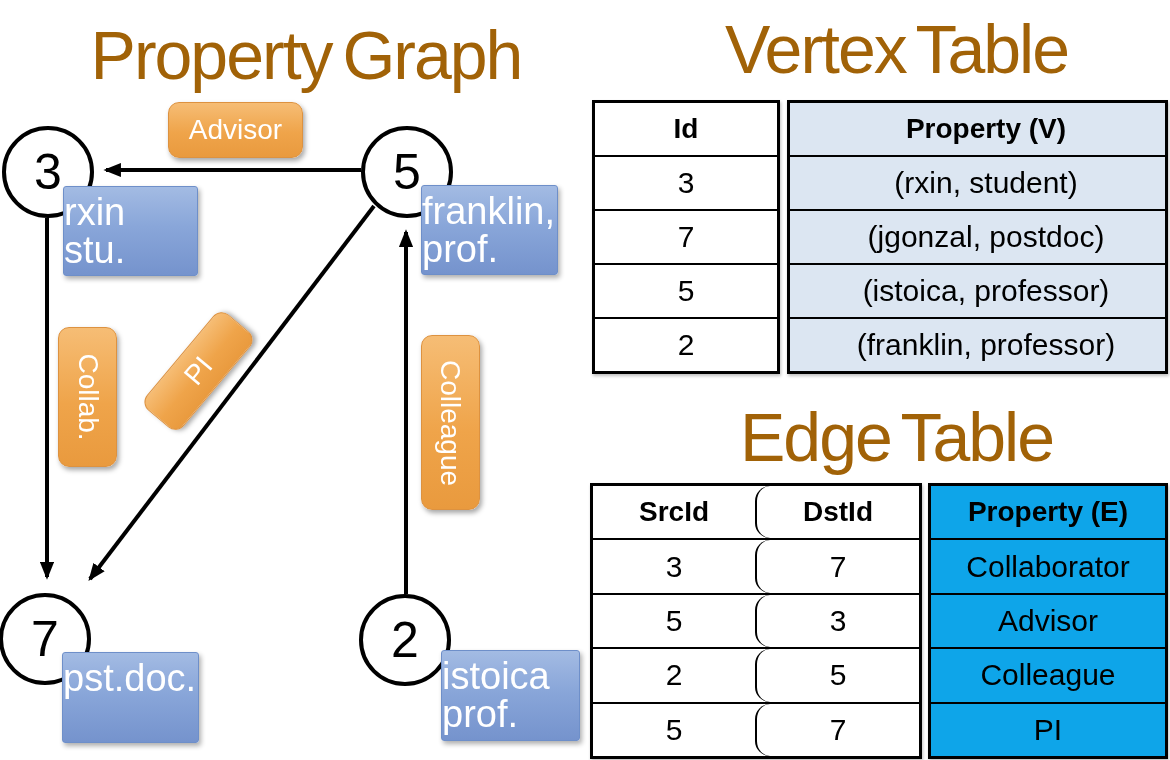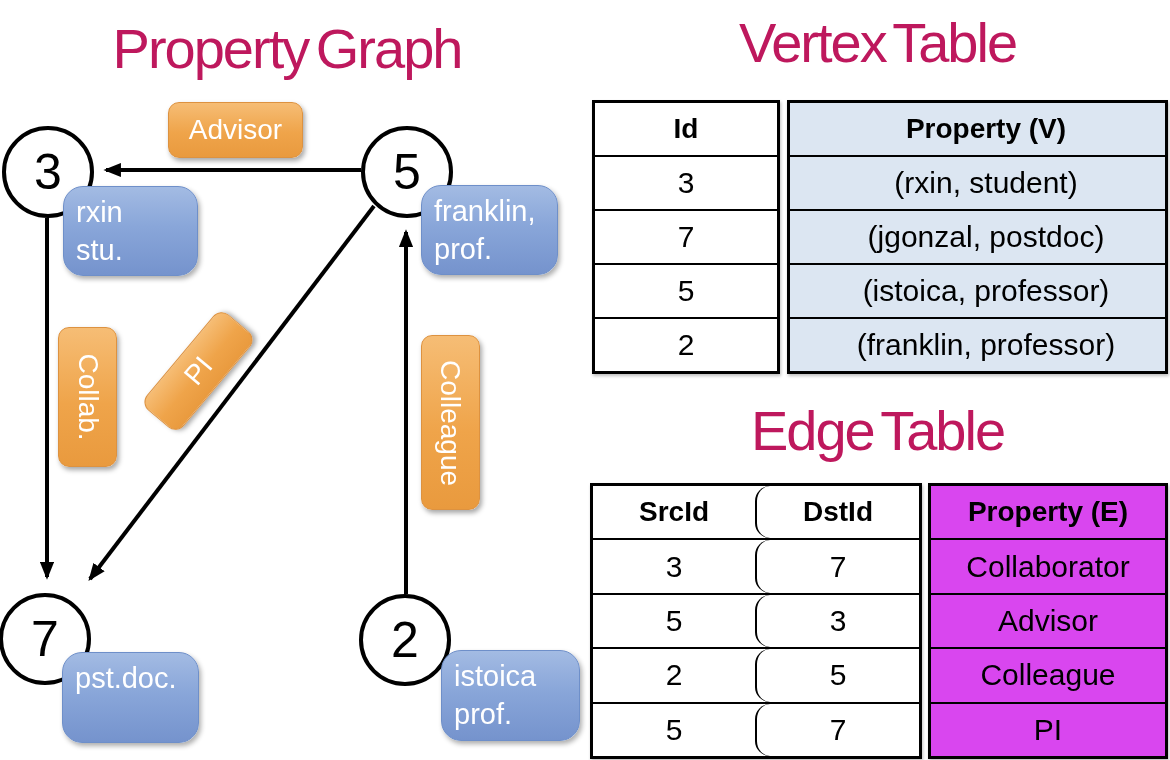--- a/index.html
+++ b/index.html
@@ -4,22 +4,22 @@
 <style>
   html,body{margin:0;padding:0;}
   body{
     width:1170px;height:760px;position:relative;overflow:hidden;
     background:#ffffff;
     font-family:"Liberation Sans", sans-serif;
     color:#000;
   }
   .title{
     position:absolute;text-align:center;
-    font-size:56px;letter-spacing:-2px;word-spacing:-6px;
-    color:#be185d;white-space:nowrap;
+    font-size:68px;letter-spacing:-2px;word-spacing:-6px;
+    color:#a16207;white-space:nowrap;padding-left:19px;
   }
   #pg-title{left:0;top:16px;width:574px;}
   #vt-title{left:585px;top:10px;width:585px;}
   #et-title{left:585px;top:398px;width:585px;}
 
   
   .node{
     position:absolute;width:92px;height:92px;border-radius:50%;
     background:#fff;border:4px solid #000;box-sizing:border-box;
     display:flex;align-items:center;justify-content:center;
@@ -36,26 +36,26 @@
     box-sizing:border-box;
   }
   .elabel .vtext{transform:rotate(90deg);white-space:nowrap;}
   #lbl-advisor{left:168px;top:102px;width:135px;height:56px;}
   #lbl-collab{left:58px;top:327px;width:59px;height:140px;}
   #lbl-colleague{left:421px;top:335px;width:59px;height:175px;}
   #lbl-pi{left:136px;top:347px;width:125px;height:48px;transform:rotate(-50deg);}
 
   
   .vlabel{
-    position:absolute;z-index:3;border-radius:20px;
+    position:absolute;z-index:3;border-radius:3px;
     background:linear-gradient(180deg,#a3bbe3 0%,#89a6d9 45%,#7593cd 100%);
     border:1px solid #6e8fc9;
     box-shadow:2px 3px 5px rgba(0,0,0,0.32);
-    color:#fff;font-size:29px;line-height:38px;
-    padding:6px 0 0 12px;box-sizing:border-box;
+    color:#fff;font-size:38px;line-height:38px;
+    padding:6px 0 0 0;box-sizing:border-box;
   }
   #vlabel-rxin{left:63px;top:186px;width:135px;height:90px;}
   #vlabel-franklin{left:421px;top:185px;width:137px;height:90px;}
   #vlabel-jgonzal{left:62px;top:652px;width:137px;height:91px;}
   #vlabel-istoica{left:420px;top:650px;width:139px;height:91px;margin-left:21px;}
 
   #edge-svg{position:absolute;left:0;top:0;z-index:1;}
 
   
   .tblock{
@@ -72,21 +72,21 @@
   .tblock .trow.thead{font-weight:bold;font-size:28px;}
   .tblock .tcell{
     flex:1;height:100%;display:flex;align-items:center;justify-content:center;border-radius:15px;
   }
   .tblock .tcell + .tcell{border-left:2px solid #000;}
   #vt-left{left:592px;top:100px;width:188px;height:274px;text-align:right;}
   #vt-right{left:787px;top:100px;width:381px;height:274px;background:#dce6f2;}
   #vt-right .trow{background:#dce6f2;padding-left:17px;}
   #et-left{left:590px;top:483px;width:332px;height:276px;}
   #et-right{left:928px;top:483px;width:240px;height:276px;background:#f2dcc2;}
-  #et-right .trow{background:#d946ef;}
+  #et-right .trow{background:#0ea5e9;}
 </style>
 </head>
 <body>
 
 <div id="pg-title" class="title">Property Graph</div>
 
 <svg id="edge-svg" width="585" height="760" viewBox="0 0 585 760">
   <defs>
     <marker id="arrow" viewBox="0 0 10 8" refX="8.5" refY="4" markerWidth="4.4" markerHeight="3.6" orient="auto-start-reverse">
       <path d="M0,0 L10,4 L0,8 Z" fill="#000"></path>

